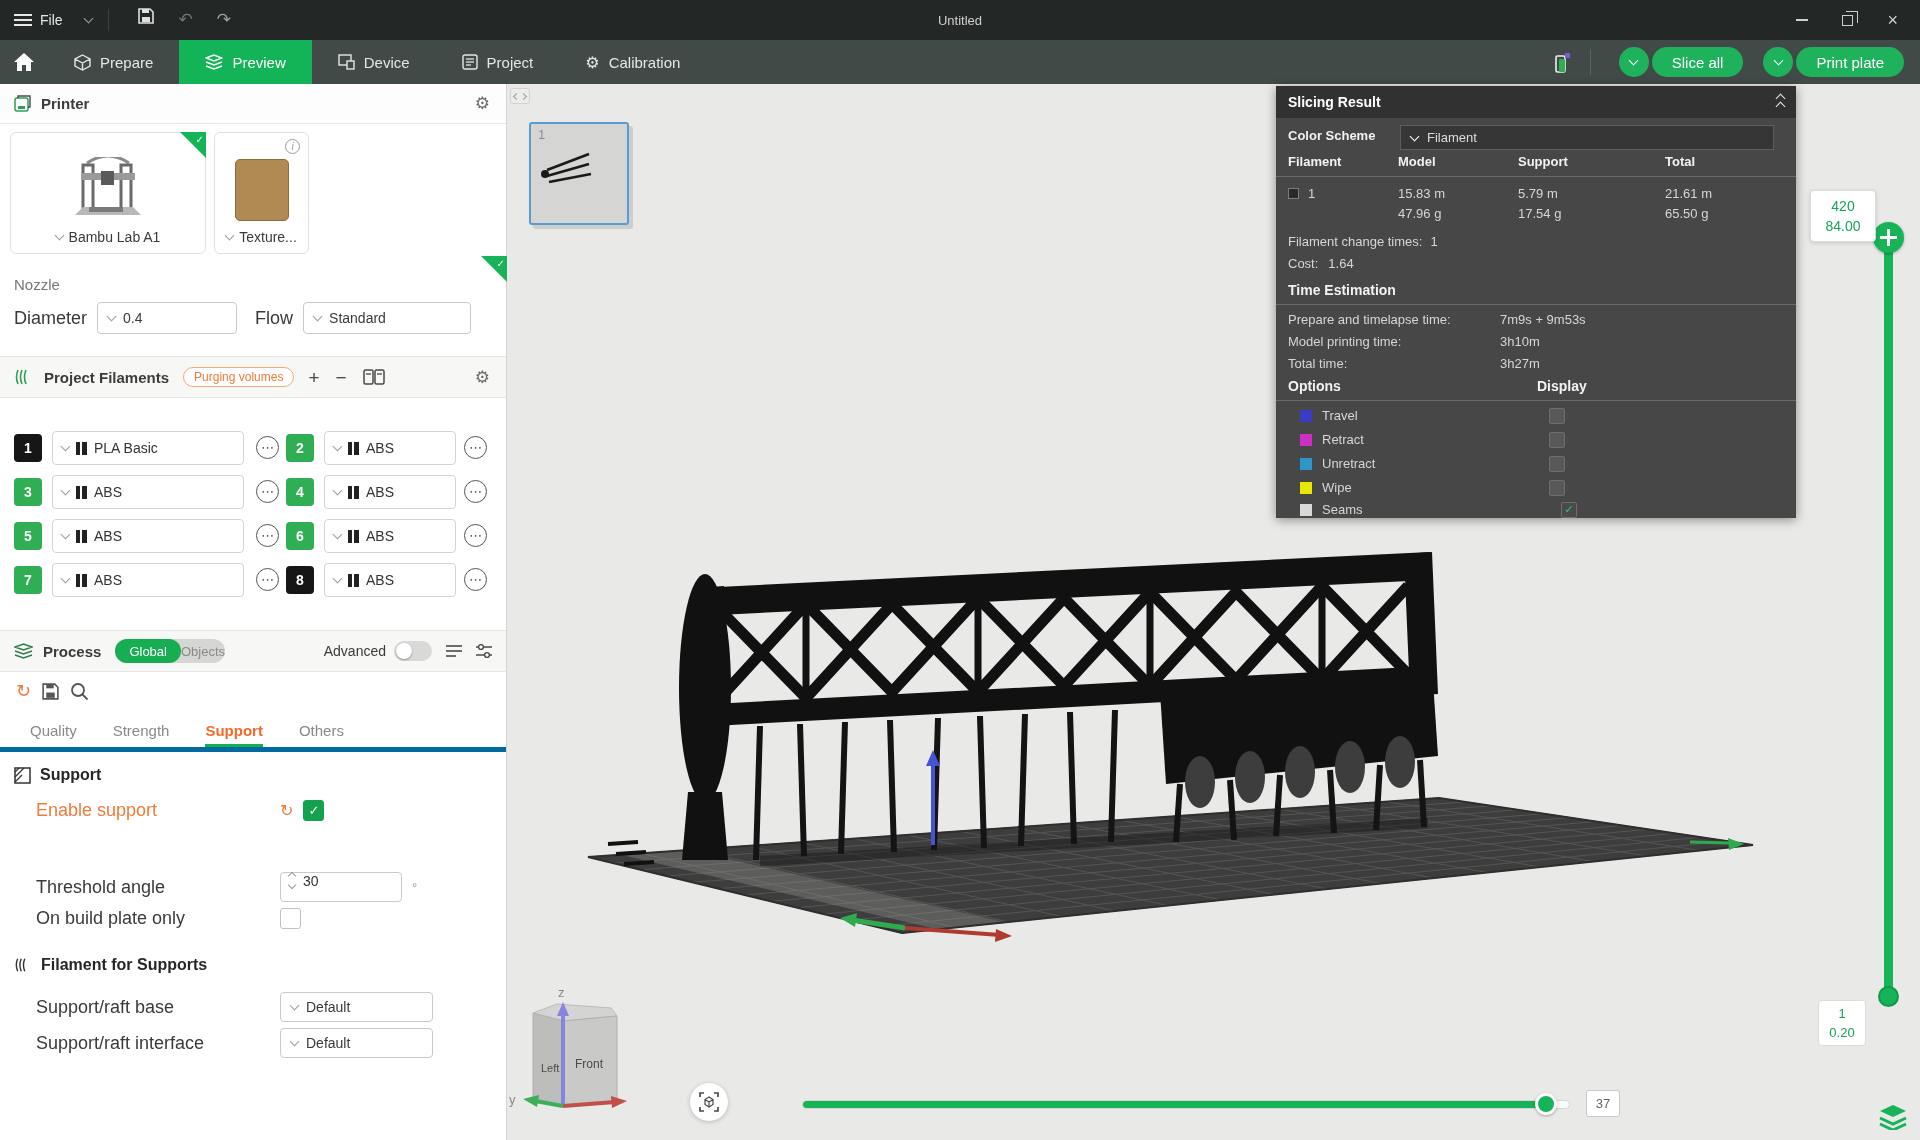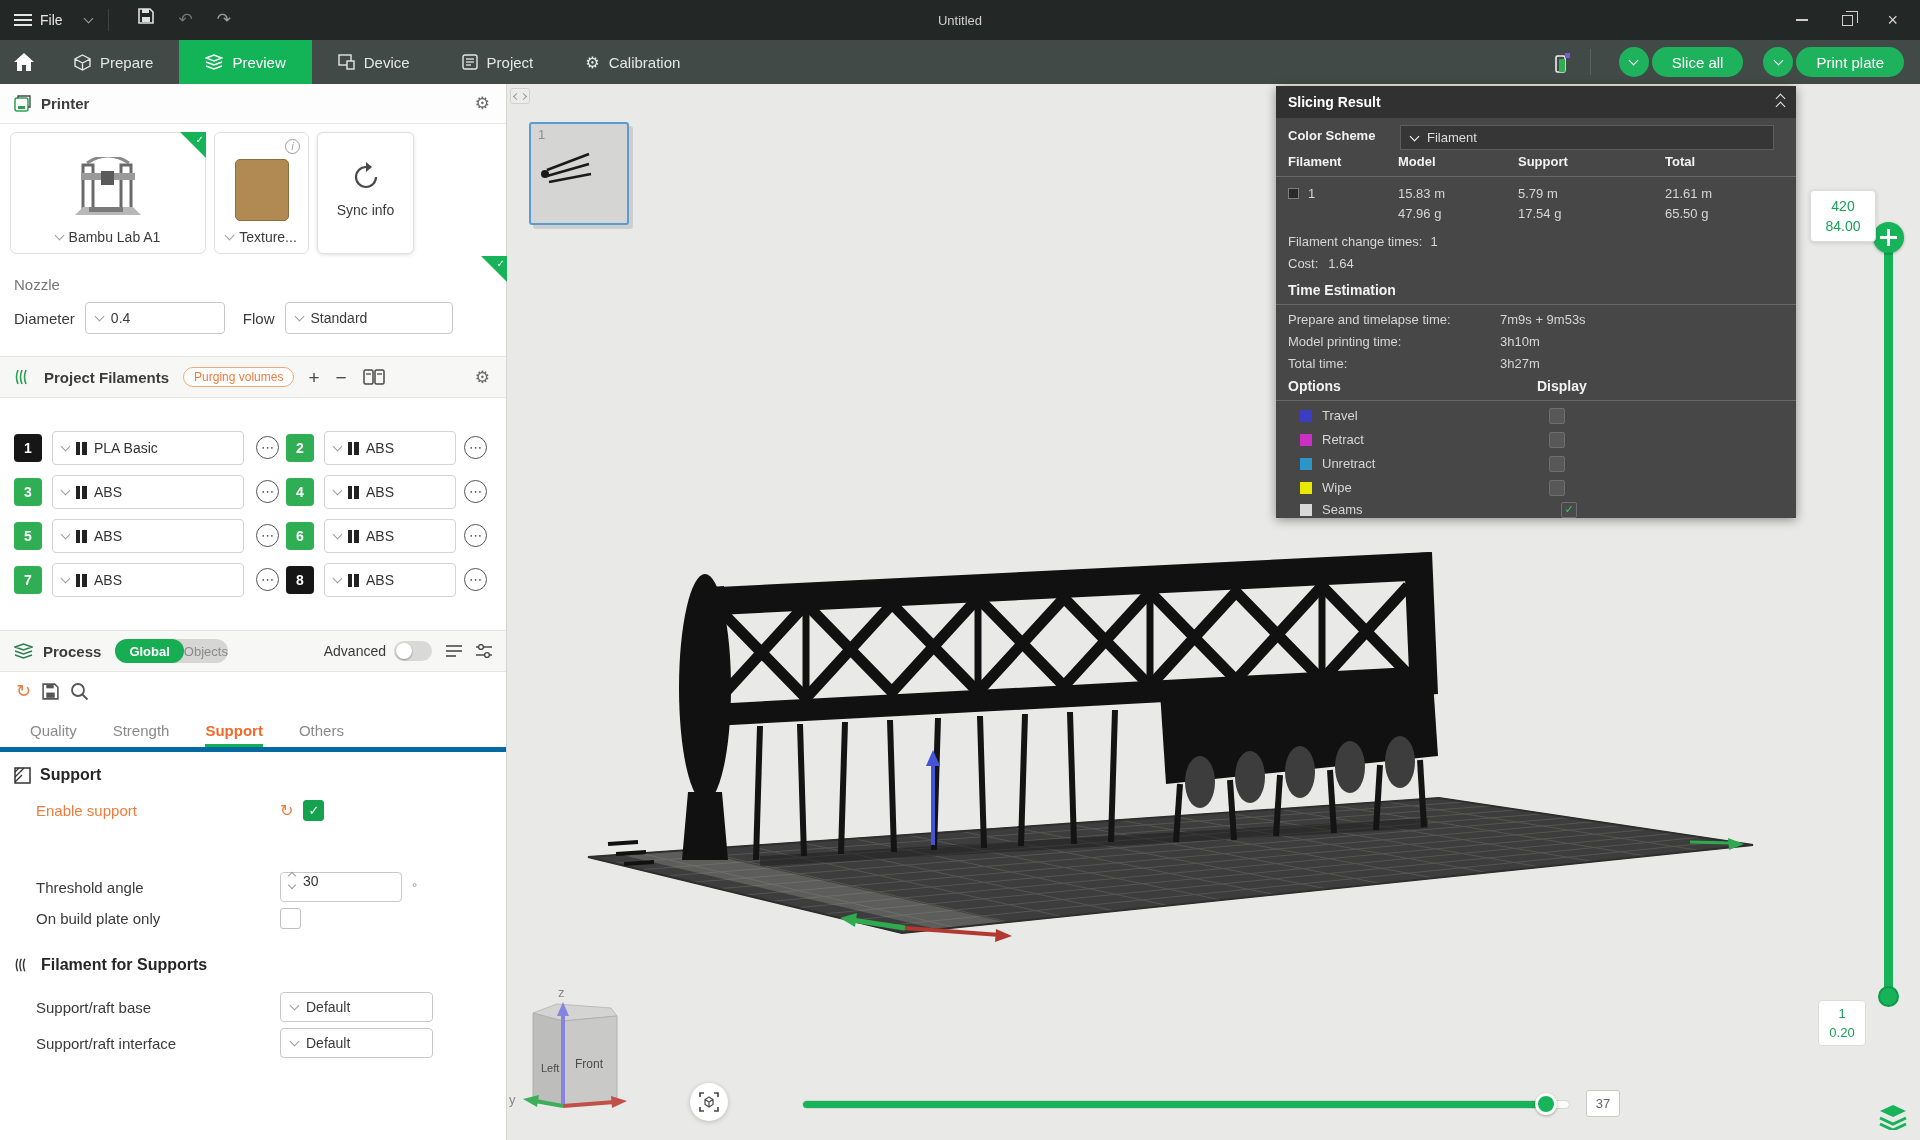--- a/index.html
+++ b/index.html
@@ -44,35 +44,35 @@
   .card{position:relative;width:196px;height:122px;background:#fff;border:1px solid #e0e0de;border-radius:6px;display:flex;flex-direction:column;align-items:center;justify-content:flex-end;padding-bottom:8px;}
   .card.sm{width:95px;}
   .card.btn{width:97px;box-shadow:0 1px 4px rgba(0,0,0,.12);justify-content:center;gap:8px;}
   .corner-check{position:absolute;right:-1px;top:-1px;width:0;height:0;border-top:26px solid #17b358;border-left:26px solid transparent;}
   .corner-check span{position:absolute;right:2px;top:-24px;color:#fff;font-size:10px;}
   .card-label{display:flex;align-items:center;gap:6px;font-size:14px;color:#3a3a3a;}
   .texture-img{width:54px;height:62px;background:#b08a52;border:1px solid #8e6d3c;border-radius:5px;margin-bottom:8px;}
   .info-circ{position:absolute;right:8px;top:6px;width:15px;height:15px;border:1.3px solid #9a9a9a;border-radius:50%;color:#9a9a9a;font-size:10px;display:flex;align-items:center;justify-content:center;font-style:italic;}
   .nozzle-label{position:absolute;left:14px;top:192px;font-size:15px;color:#777;}
   .corner-check.noz{top:172px;right:0;position:absolute;}
-  .row-label{font-size:15px;color:#3a3a3a;}
+  .row-label{font-size:18px;color:#3a3a3a;}
   .input{height:32px;border:1px solid #c9c9c7;border-radius:4px;display:flex;align-items:center;gap:8px;padding:0 10px;font-size:14px;color:#3a3a3a;background:#fff;}
   .noz-row{position:absolute;left:14px;top:218px;display:flex;align-items:center;gap:10px;}
   .strip{position:absolute;left:0;width:100%;height:42px;background:#f7f7f5;border-top:1px solid #e5e5e3;border-bottom:1px solid #e5e5e3;display:flex;align-items:center;padding:0 14px;}
   .pill-orange{border:1px solid #f3a878;color:#ef7b3c;background:#fff;border-radius:12px;font-size:12px;padding:2px 10px;margin-left:14px;}
   .icon-txt{color:#4a4a4a;font-size:19px;line-height:1;}
   .fil-grid{position:absolute;left:0;top:340px;width:100%;}
   .fil-row{position:absolute;height:36px;}
   .chip{position:absolute;width:28px;height:28px;top:4px;border-radius:4px;color:#fff;font-size:14px;font-weight:bold;display:flex;align-items:center;justify-content:center;}
   .fil-dd{position:absolute;top:1px;height:34px;border:1px solid #d4d4d2;border-radius:4px;background:#fff;display:flex;align-items:center;gap:7px;padding:0 9px;font-size:14px;color:#333;}
   .spool{display:inline-block;width:11px;height:13px;background:#222;position:relative;}
   .spool::after{content:"";position:absolute;left:4px;top:0;width:2px;height:13px;background:#fff;}
   .ellipsis{position:absolute;top:6px;width:23px;height:23px;border:1.4px solid #555;border-radius:50%;color:#555;font-size:13px;display:flex;align-items:center;justify-content:center;}
   .seg{display:flex;background:#d6d6d4;border-radius:12px;margin-left:14px;height:24px;align-items:center;}
-  .seg .on{background:#17ad53;color:#fff;border-radius:12px;padding:2px 14px;font-size:13px;font-weight:bold;height:24px;display:flex;align-items:center;}
+  .seg .on{background:#17ad53;color:#fff;border-radius:12px;padding:2px 14px;font-size:13px;font-weight:normal;height:24px;display:flex;align-items:center;}
   .seg .off{color:#8a8a8a;padding:2px 0;font-size:13px;}
   .toggle{width:38px;height:20px;border-radius:10px;background:#d9d9d7;position:relative;}
   .toggle::after{content:"";position:absolute;width:16px;height:16px;border-radius:50%;background:#fff;top:2px;left:2px;box-shadow:0 1px 2px rgba(0,0,0,.35);}
   .profile-row{position:absolute;left:16px;top:596px;display:flex;align-items:center;gap:10px;width:470px;}
   .reset-ic{color:#ef7b3c;font-size:18px;}
   .ptabs{position:absolute;left:0;top:638px;width:100%;height:30px;border-bottom:5px solid #0369a1;display:flex;gap:36px;padding-left:30px;font-size:15px;color:#8a8a8a;}
   .ptab{position:relative;padding-bottom:8px;}
   .ptab.active{color:#ef6b2c;font-weight:bold;}
   .ptab.active::after{content:"";position:absolute;left:0;right:0;bottom:0;height:3px;background:#17ad53;}
   .param-head{position:absolute;left:14px;display:flex;align-items:center;gap:9px;}
@@ -351,27 +351,20 @@
         </div>
       </div>
       <div class="card sm">
         <span class="info-circ">i</span>
         <div class="texture-img"></div>
         <div class="card-label">
           <span class="chev"></span>
           <span>Texture...</span>
         </div>
       </div>
-      <div class="card btn">
-        <svg width="34" height="34" viewBox="0 0 34 34">
-          <path d="M27 17 A10 10 0 1 1 17 7" fill="none" stroke="#4a4a4a" stroke-width="2.2"></path>
-          <polygon points="17,2 17,12 23,7" fill="#4a4a4a"></polygon>
-        </svg>
-        <span style="font-size:14px;color:#3a3a3a">Sync info</span>
-      </div>
     </div>
 
     <div class="corner-check noz" style="left:481px;top:172px">
         <span>✓</span>
       </div>
     <div class="nozzle-label">Nozzle</div>
     <div class="noz-row">
       <span class="row-label">Diameter</span>
       <div class="input" style="width:140px">
         <span class="chev"></span>

